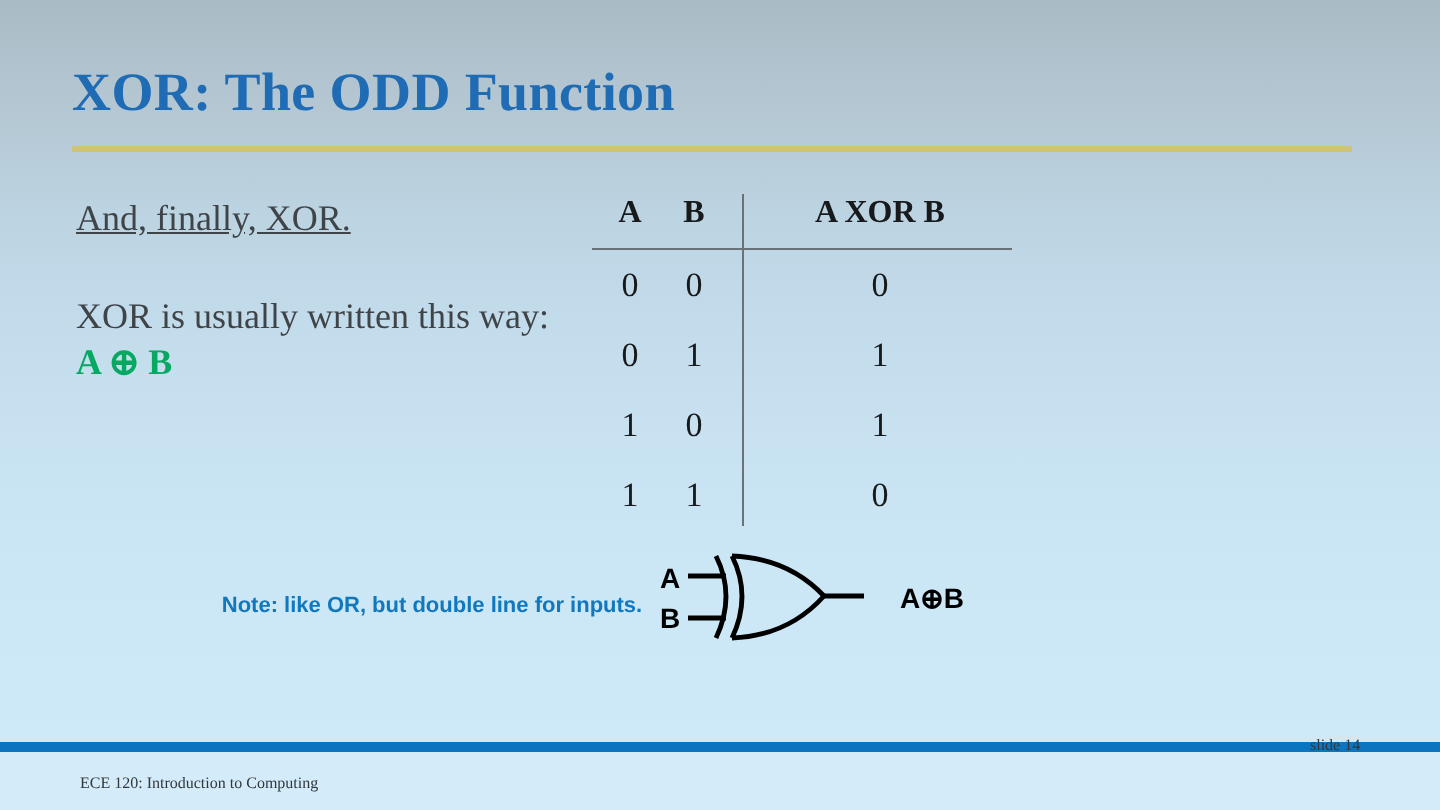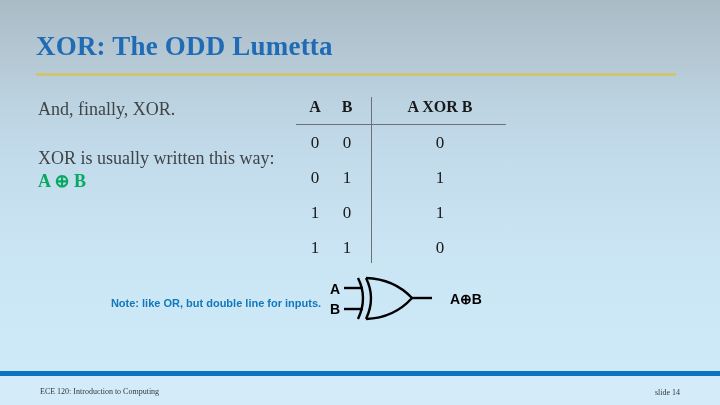--- a/index.html
+++ b/index.html
@@ -27,21 +27,21 @@
     font-size:27px;font-weight:bold;color:#1f6cb4;
     letter-spacing:.2px;white-space:nowrap;
   }
   #title-rule{
     position:absolute;left:36px;top:73px;width:640px;height:3px;
     background:#cfc473;
   }
   
   #body-1{
     position:absolute;left:38px;top:99px;
-    font-size:18px;color:#3f4448;white-space:nowrap;
+    font-size:18px;color:#3f4448;white-space:nowrap;text-decoration:underline;
   }
   #body-2{
     position:absolute;left:38px;top:147px;width:250px;
     font-size:18px;color:#3f4448;line-height:23px;
   }
   .xor-sym{color:#07a861;font-weight:bold;}
   
   #table{
     position:absolute;left:296px;top:98px;
     font-size:17px;color:#17191b;
@@ -83,28 +83,28 @@
   #footer-band{
     position:absolute;left:0;top:376px;width:720px;height:29px;
     background:#d4ecfa;
   }
   .foot{
     position:absolute;font-family:"Liberation Serif", serif;
     font-size:8px;color:#31363a;white-space:nowrap;
   }
   #foot-left{left:40px;top:387px;}
   #foot-center{left:266px;top:387px;}
-  #foot-right{left:655px;top:388px;font-family:Liberation Serif, serif;}
+  #foot-right{left:655px;top:368px;font-family:Liberation Serif, serif;}
 </style>
 </head>
 <body>
 
 <div id="slide">
 
-  <div id="title">XOR: The ODD Lumetta</div>
+  <div id="title">XOR: The ODD Function</div>
   <div id="title-rule"></div>
 
   <div id="body-1">And, finally, XOR.</div>
 
   <div id="body-2"><span>XOR is usually written this way: </span><span class="xor-sym">A ⊕ B</span></div>
 
   <div id="table">
     <div class="hdr">
       <span class="cellA" style="left:8px;top:0;">A</span>
       <span class="cellB" style="left:40px;top:0;">B</span>

